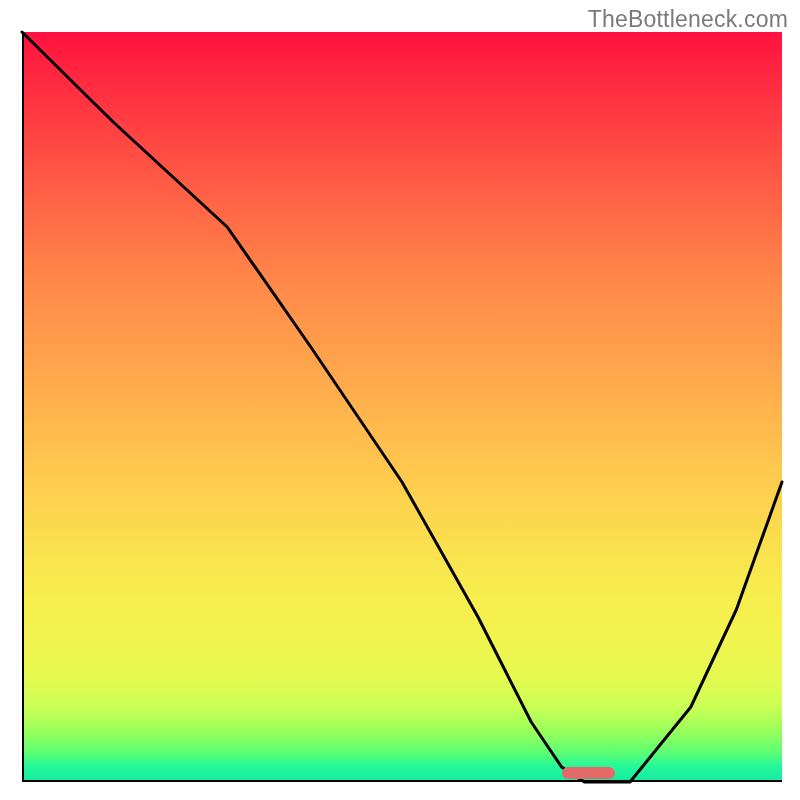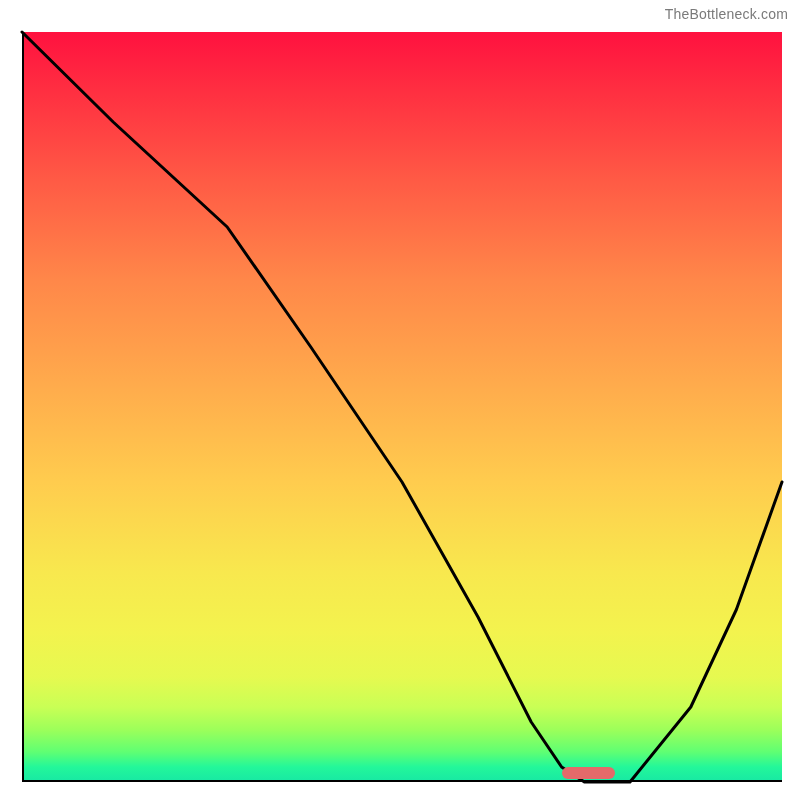--- a/index.html
+++ b/index.html
@@ -13,21 +13,21 @@
   .frame {
     position: relative;
     width: 800px;
     height: 800px;
   }
   .watermark {
     position: absolute;
     top: 6px;
     right: 12px;
     font-family: Arial, Helvetica, sans-serif;
-    font-size: 14px;
+    font-size: 23px;
     color: #7a7a7a;
     font-weight: 500;
     letter-spacing: 0.2px;
   }
   .plot-area {
     position: absolute;
     left: 22px;
     top: 32px;
     width: 760px;
     height: 750px;

